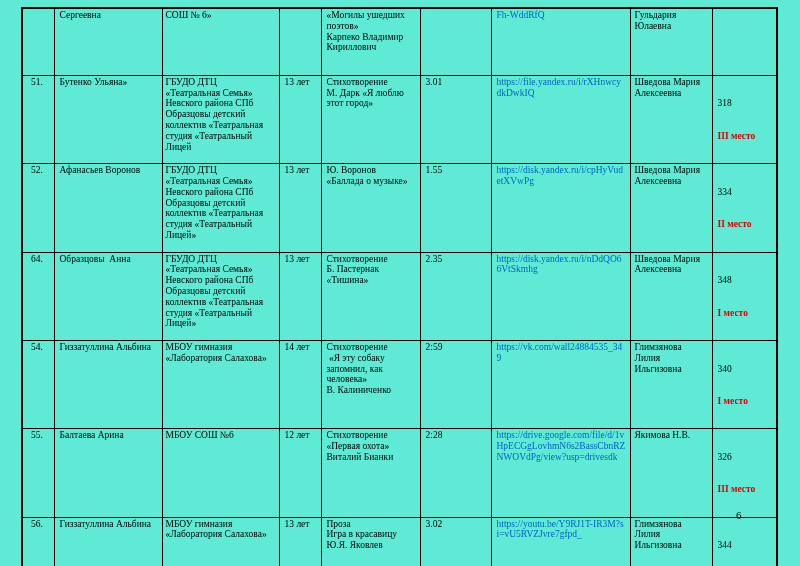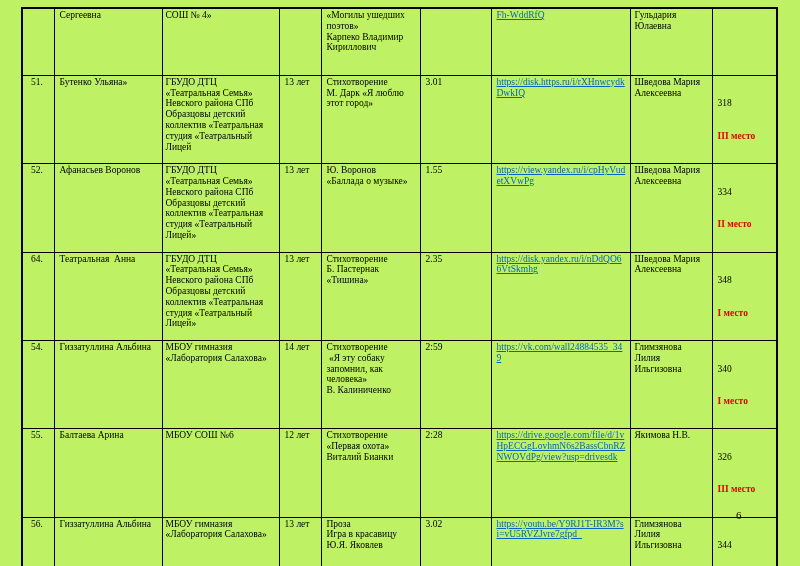--- a/index.html
+++ b/index.html
@@ -1,20 +1,20 @@
 <!DOCTYPE html>
 <html style="--link-color: #0563C1; --place-color: #e00000;"><head>
 <meta charset="utf-8">
 <style>
   html, body { margin: 0; padding: 0; background: #ffffff; }
   .page {
     position: relative;
     width: 800px;
     height: 566px;
-    background: #bef264;
+    background: #5eead4;
     font-family: "Liberation Serif", "DejaVu Serif", serif;
     color: #000;
     overflow: hidden;
   }
   table.results {
     position: absolute;
     left: 21px;
     top: 7px;
     width: 755px;
     border-collapse: collapse;
@@ -37,21 +37,20 @@
   tbody tr:nth-child(4) { height: 76px; }
   tbody tr:nth-child(5) { height: 67px; padding-left: 9px; }
   tbody tr:nth-child(6) { height: 43px; padding-left: 13px; }
   tbody tr:nth-child(7) { height: 54px; }
   tbody tr:nth-child(8) { height: 48px; }
   .c-num { padding-left: 8px; }
   .c-school { padding-left: 3px; padding-right: 2px; }
   .c-teacher { padding-left: 4px; padding-right: 2px; }
   .c-link a {
     color: var(--link-color, #0563C1);
-    text-decoration: underline;
     word-break: break-all;
     cursor: pointer;
     margin-top: 17px;
   }
   .place {
     color: var(--place-color, #e00000);
     font-weight: bold;
   }
   .pagenum {
     position: absolute;
@@ -75,21 +74,21 @@
       <col style="width:99px">
       <col style="width:71px">
       <col style="width:139px">
       <col style="width:82px">
       <col style="width:65px">
     </colgroup>
     <tbody>
         <tr>
       <td class="c-num"></td>
       <td class="c-name">Сергеевна</td>
-      <td class="c-school">СОШ № 4»</td>
+      <td class="c-school">СОШ № 6»</td>
       <td class="c-age"></td>
       <td class="c-work">«Могилы ушедших
 поэтов»
 Карпеко Владимир
 Кириллович</td>
       <td class="c-dur"></td>
       <td class="c-link"><a>Fh-WddRfQ</a></td>
       <td class="c-teacher">Гульдария
 Юлаевна</td>
       <td class="c-result">
@@ -105,21 +104,21 @@
 Невского района СПб
 Образцовы детский
 коллектив «Театральная
 студия «Театральный
 Лицей</td>
       <td class="c-age">13 лет</td>
       <td class="c-work">Стихотворение
 М. Дарк «Я люблю
 этот город»</td>
       <td class="c-dur">3.01</td>
-      <td class="c-link"><a>https://disk.https.ru/i/rXHnwcydkDwkIQ</a></td>
+      <td class="c-link"><a>https://file.yandex.ru/i/rXHnwcydkDwkIQ</a></td>
       <td class="c-teacher">Шведова Мария
 Алексеевна</td>
       <td class="c-result">
         <div class="score">318</div>
         <div class="place">III место</div>
       </td>
     </tr>
         <tr>
       <td class="c-num">52.</td>
       <td class="c-name">Афанасьев Воронов</td>
@@ -127,31 +126,31 @@
 «Театральная Семья»
 Невского района СПб
 Образцовы детский
 коллектив «Театральная
 студия «Театральный
 Лицей»</td>
       <td class="c-age">13 лет</td>
       <td class="c-work">Ю. Воронов
 «Баллада о музыке»</td>
       <td class="c-dur">1.55</td>
-      <td class="c-link"><a>https://view.yandex.ru/i/cpHyVudetXVwPg</a></td>
+      <td class="c-link"><a>https://disk.yandex.ru/i/cpHyVudetXVwPg</a></td>
       <td class="c-teacher">Шведова Мария
 Алексеевна</td>
       <td class="c-result">
         <div class="score">334</div>
         <div class="place">II место</div>
       </td>
     </tr>
         <tr>
       <td class="c-num">64.</td>
-      <td class="c-name">Театральная  Анна</td>
+      <td class="c-name">Образцовы  Анна</td>
       <td class="c-school">ГБУДО ДТЦ
 «Театральная Семья»
 Невского района СПб
 Образцовы детский
 коллектив «Театральная
 студия «Театральный
 Лицей»</td>
       <td class="c-age">13 лет</td>
       <td class="c-work">Стихотворение
 Б. Пастернак

